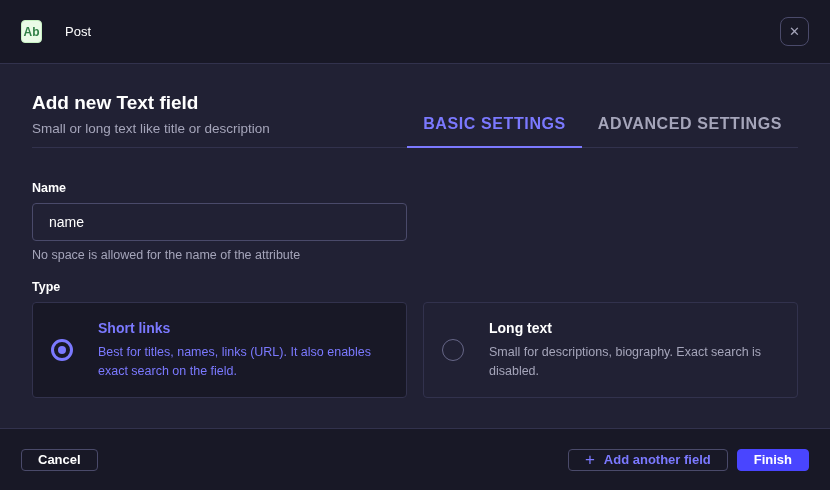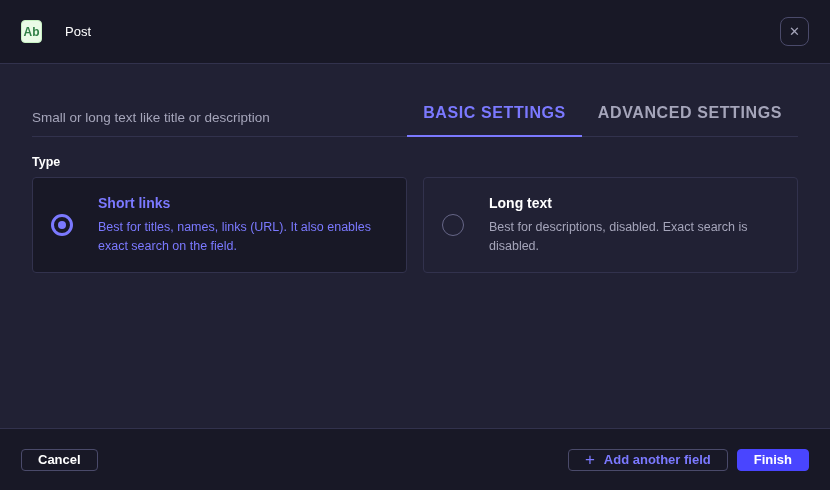--- a/index.html
+++ b/index.html
@@ -179,48 +179,54 @@
     <span class="header-title">Post</span>
     <button class="close-btn">
       <span>✕</span>
     </button>
   </div>
 
   <div class="modal-body">
 
     <div class="title-row">
       <div class="title-block">
+        <div class="page-title">Add new Text field</div>
         <div class="page-subtitle">Small or long text like title or description</div>
       </div>
       <div class="tabs">
         <div class="tab active">BASIC SETTINGS</div>
         <div class="tab">ADVANCED SETTINGS</div>
       </div>
     </div>
 
+    <div class="form-section">
+      <label class="field-label">Name</label>
+      <input class="text-input" type="text" value="name" style="">
+      <div class="helper-text">No space is allowed for the name of the attribute</div>
+    </div>
 
     <div class="type-section">
       <label class="field-label">Type</label>
       <div class="card-row">
 
         <div class="option-card selected">
           <span class="radio">
               <span class="radio-dot"></span>
             </span>
           <span class="card-text">
             <span class="card-title" style="display:block">Short links</span>
             <span class="card-desc" style="display:block">Best for titles, names, links (URL). It also enables exact search on the field.</span>
           </span>
         </div>
 
         <div class="option-card">
           <span class="radio"></span>
           <span class="card-text">
             <span class="card-title" style="display:block">Long text</span>
-            <span class="card-desc" style="display:block">Best for descriptions, disabled. Exact search is disabled.</span>
+            <span class="card-desc" style="display:block">Small for descriptions, biography. Exact search is disabled.</span>
           </span>
         </div>
 
       </div>
     </div>
 
   </div>
 
   <div class="modal-footer">
     <button class="btn btn-cancel">Cancel</button>

